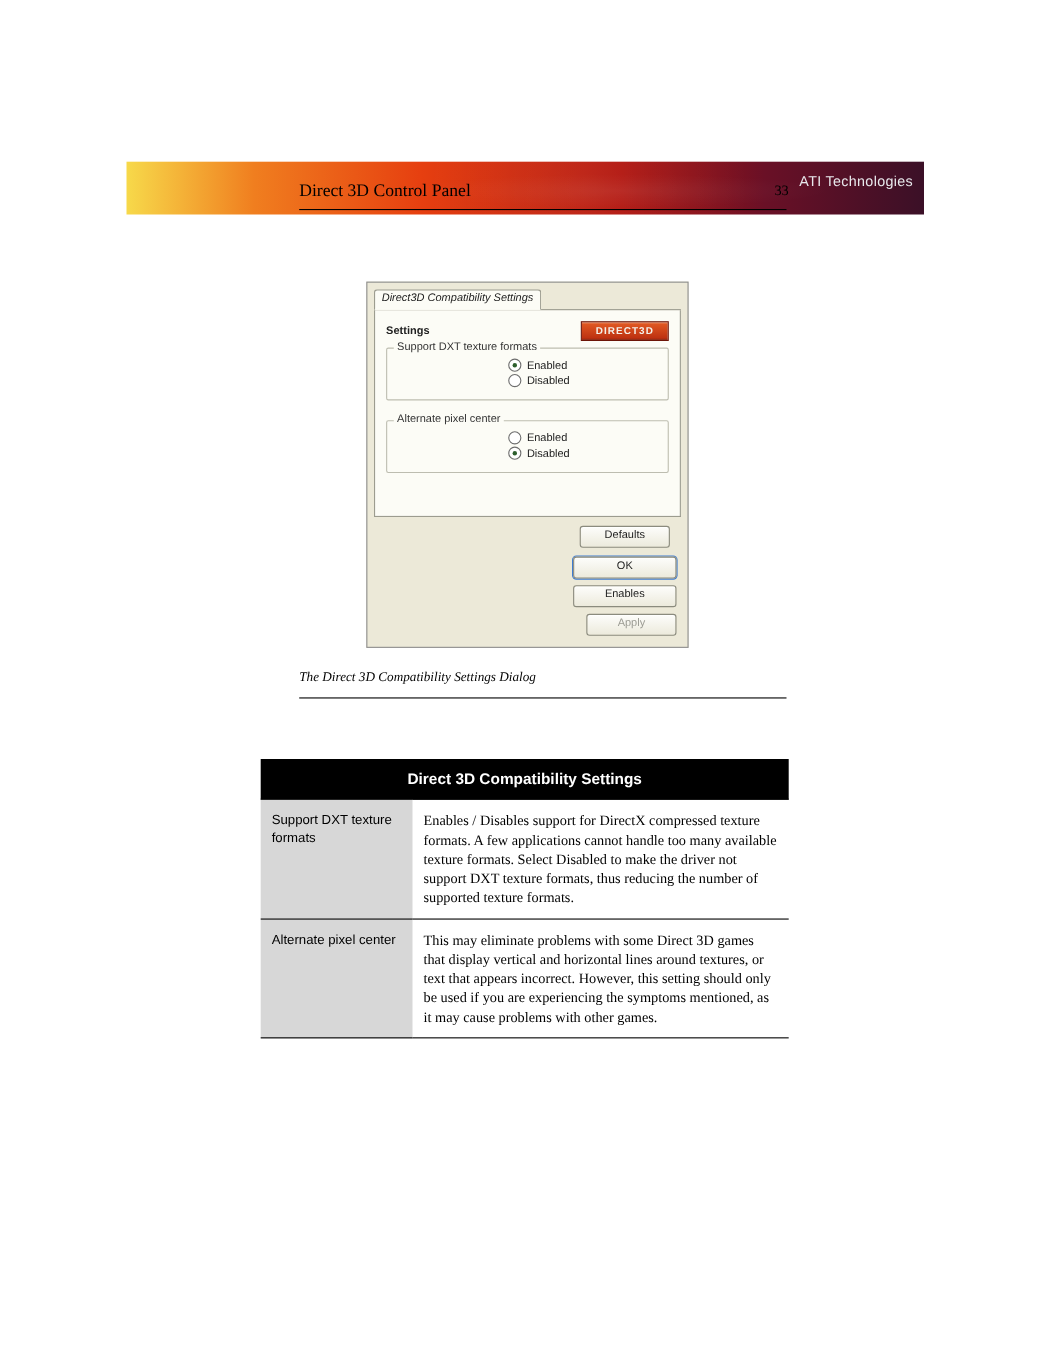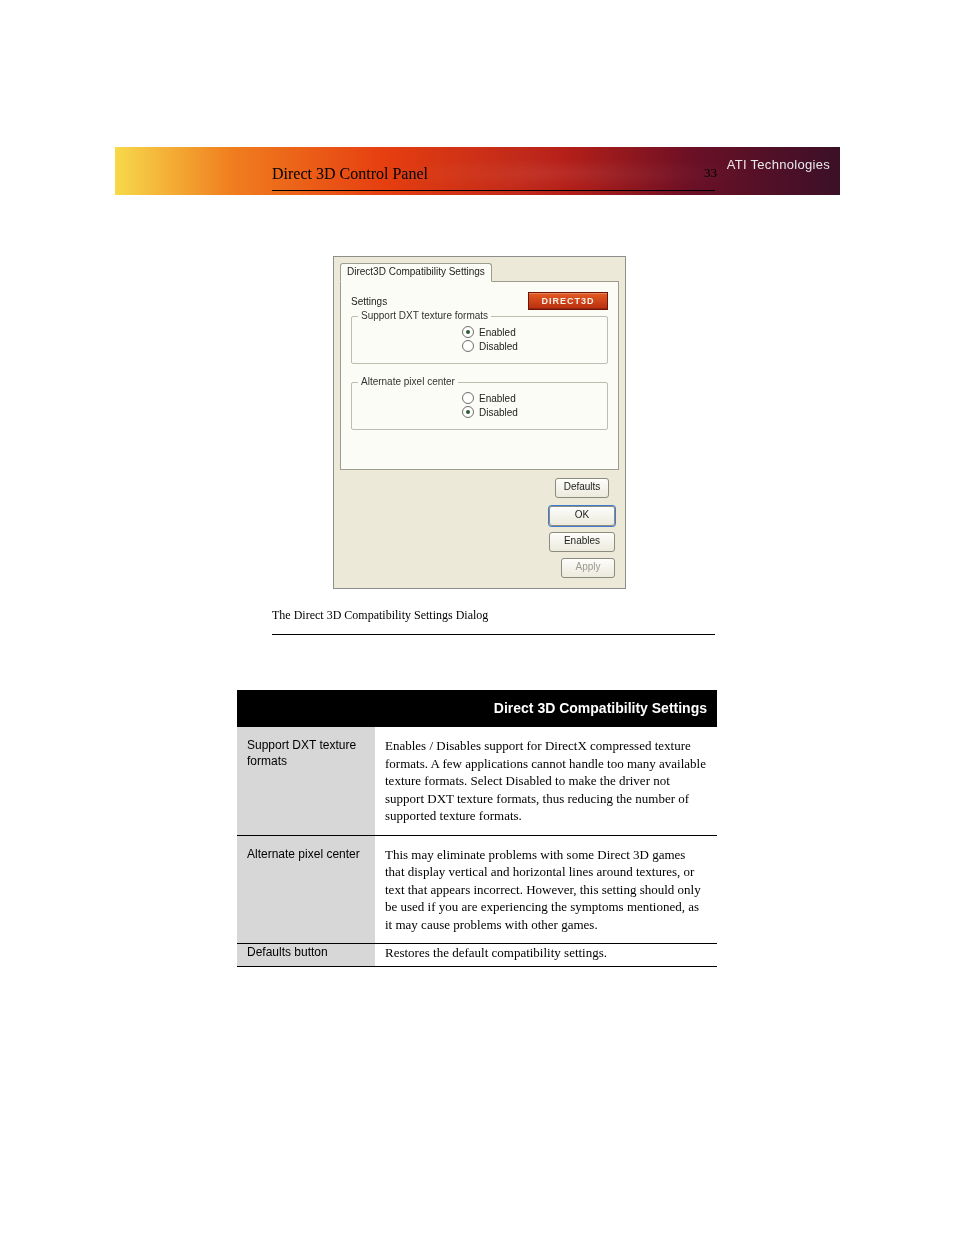--- a/index.html
+++ b/index.html
@@ -79,20 +79,21 @@
     box-sizing: border-box;
     font-family: Tahoma, Verdana, sans-serif;
     font-size: 10px;
     color: #222;
   }
   .tab-strip {
     position: relative;
     height: 18px;
     margin: 6px 6px 0 6px;
     border-bottom: 1px solid #9c9c8f;
+    font-style: italic;
   }
   .tab {
     position: absolute;
     left: 0;
     top: 0;
     height: 17px;
     padding: 0 6px;
     background: #fcfcf6;
     border: 1px solid #9c9c8f;
     border-bottom: 1px solid #fcfcf6;
@@ -111,21 +112,21 @@
     min-height: 188px;
     box-sizing: border-box;
   }
   .settings-row {
     display: flex;
     align-items: center;
     justify-content: space-between;
     margin-bottom: 6px;
   }
   .settings-label {
-    font-weight: normal;
+    font-weight: bold;
     font-size: 10px;
   }
   .logo3d {
     width: 78px;
     height: 16px;
     background: linear-gradient(#e35b23, #b92d0f);
     border: 1px solid #6c1407;
     box-shadow: inset 0 1px 0 rgba(255,255,255,0.25), inset 0 -1px 0 rgba(0,0,0,0.2);
     color: #f3efe8;
     font-family: Verdana, sans-serif;
@@ -174,21 +175,21 @@
     content: "";
     width: 4px; height: 4px;
     background: #2d5f2d;
     border-radius: 50%;
   }
   .btn {
     display: inline-block;
     min-width: 52px;
     height: 18px;
     line-height: 16px;
-    padding: 0 0;
+    padding: 0 14px;
     background: linear-gradient(#fdfdfb, #eceadc);
     border: 1px solid #8b8b7e;
     border-radius: 3px;
     box-shadow: inset 0 1px 0 rgba(255,255,255,0.8);
     font-size: 10px;
     text-align: center;
     color: #222;
   }
   .btn.primary {
     box-shadow: 0 0 0 1px #3f7cd0, inset 0 1px 0 rgba(255,255,255,0.8);
@@ -207,20 +208,21 @@
     gap: 6px;
     flex-direction: column;
   }
 
   
   .caption {
     position: absolute;
     left: 272px;
     top: 608px;
     font-size: 12px;
+    font-style: italic;
     font-family: "Times New Roman", serif;
   }
   .hr-mid {
     position: absolute;
     left: 272px;
     top: 626px;
     width: 443px;
     border: 0;
     border-top: 1px solid #000;
   }
@@ -234,21 +236,21 @@
     border-collapse: collapse;
     font-family: "Times New Roman", serif;
     font-size: 13px;
   }
   .tbl th.header {
     background: #000;
     color: #fff;
     font-family: Arial, Helvetica, sans-serif;
     font-weight: bold;
     font-size: 14px;
-    text-align: right;
+    text-align: center;
     padding: 10px 10px;
   }
   .tbl td {
     border-top: 1px solid #000;
     border-bottom: 1px solid #000;
     vertical-align: top;
     padding: 10px 10px;
     line-height: 1.35;
   }
   .tbl td.label {
@@ -332,20 +334,16 @@
       <th class="header" colspan="2">Direct 3D Compatibility Settings</th>
     </tr>
     <tr>
       <td class="label">Support DXT texture formats</td>
       <td>Enables / Disables support for DirectX compressed texture formats. A few applications cannot handle too many available texture formats. Select Disabled to make the driver not support DXT texture formats, thus reducing the number of supported texture formats.</td>
     </tr>
     <tr>
       <td class="label">Alternate pixel center</td>
       <td>This may eliminate problems with some Direct 3D games that display vertical and horizontal lines around textures, or text that appears incorrect. However, this setting should only be used if you are experiencing the symptoms mentioned, as it may cause problems with other games.</td>
     </tr>
-    <tr class="lastempty">
-      <td class="label">Defaults button</td>
-      <td>Restores the default compatibility settings.</td>
-    </tr>
   </tbody>
     </table>
 
 </div>
 
 </body></html>

